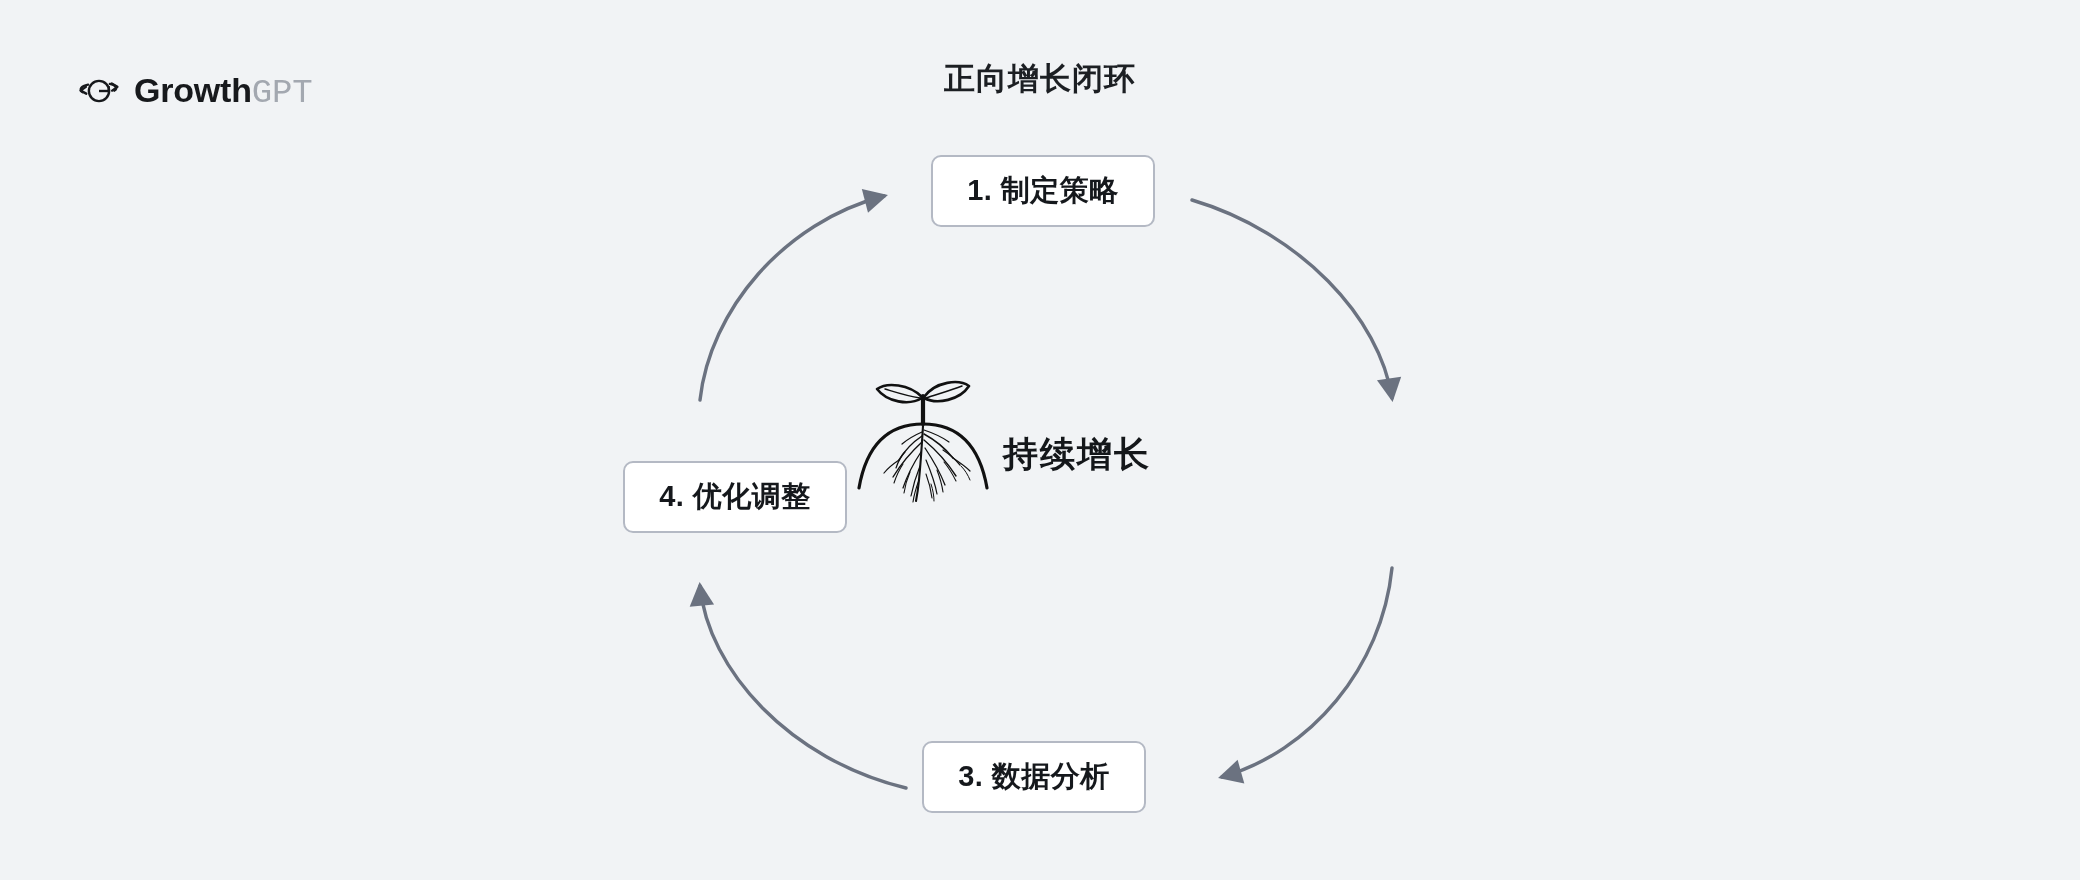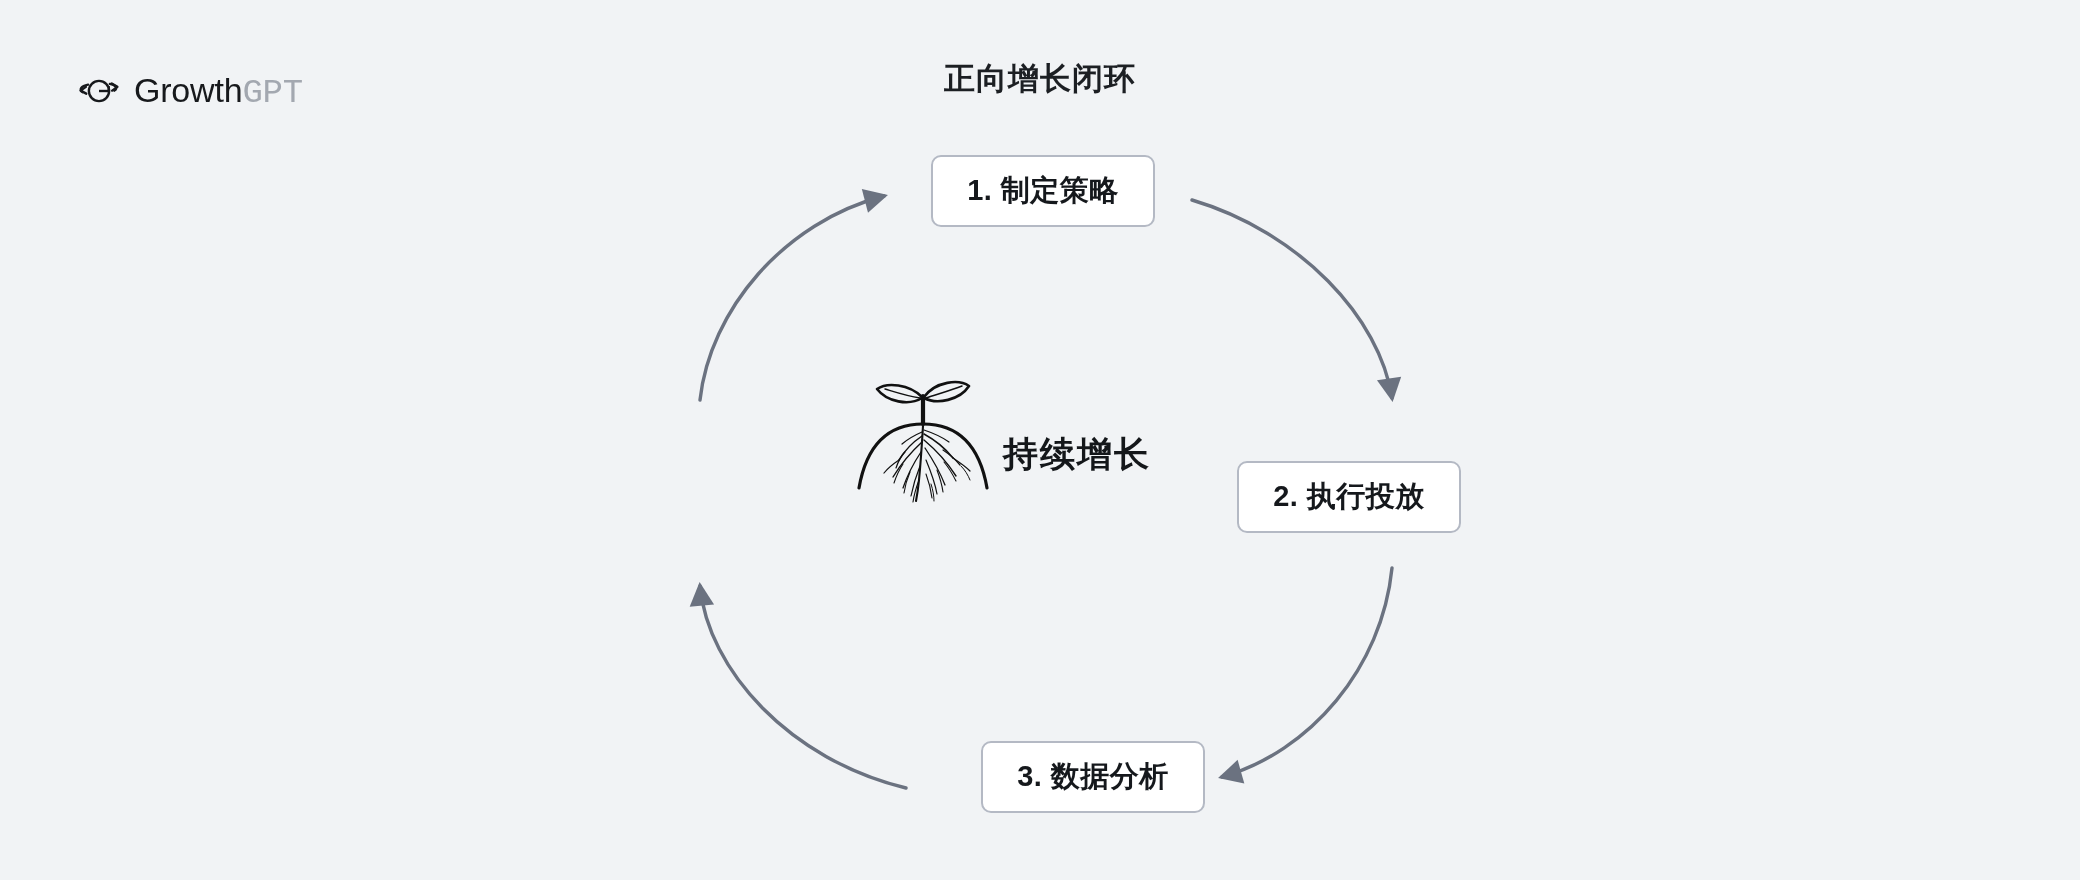--- a/index.html
+++ b/index.html
@@ -32,21 +32,21 @@
     display: block;
   }
   .logo-text {
     font-size: 34px;
     letter-spacing: -0.2px;
     line-height: 1;
     white-space: nowrap;
   }
   .logo-text .brand-strong {
     color: #17191c;
-    font-weight: 400;
+    font-weight: 700;
   }
   .logo-text .brand-light {
     color: #a3a8b0;
     font-weight: 400;
     font-family: Liberation Mono, monospace;
   }
 
   
   .page-title {
     position: absolute;
@@ -89,21 +89,21 @@
     font-size: 29px;
     font-weight: 700;
     color: #15181c;
     letter-spacing: 0.5px;
     white-space: nowrap;
     padding: 0 26px;
     height: 72px;
   }
   .node-1 { left: 931px; top: 155px; width: 224px; }
   .node-2 { left: 1237px; top: 461px; width: 224px; }
-  .node-3 { left: 981px; top: 741px; width: 224px; }
+  .node-3 { left: 922px; top: 741px; width: 224px; }
   .node-4 { left: 623px; top: 461px; width: 224px; }
 
   
   .center-block {
     position: absolute;
     left: 843px;
     top: 380px;
     width: 400px;
     display: flex;
     flex-direction: row;
@@ -156,25 +156,25 @@
     <path d="M1392,568 C1382,668 1310,752 1222,777" fill="none" stroke="#6b7280" stroke-width="3.4" stroke-linecap="round" marker-end="url(#ah)"></path>
 
     <path d="M906,788 C790,760 708,670 700,586" fill="none" stroke="#6b7280" stroke-width="3.4" stroke-linecap="round" marker-end="url(#ah)"></path>
 
     <path d="M700,400 C710,310 784,222 884,196" fill="none" stroke="#6b7280" stroke-width="3.4" stroke-linecap="round" marker-end="url(#ah)"></path>
   </svg>
 
   <div class="node node-1">
     <span>1. 制定策略</span>
   </div>
-  <div class="node node-2">
-    <span>2. 执行投放</span>
-  </div>
   <div class="node node-3">
     <span>3. 数据分析</span>
+  </div>
+  <div class="node node-4">
+    <span>4. 优化调整</span>
   </div>
 
   <div class="center-block">
     <svg class="sprout" viewBox="0 0 160 126" aria-hidden="true">
       <g fill="none" stroke="#111111" stroke-linecap="round" stroke-linejoin="round">
 
         <path d="M16,108 C24,62 48,44 80,44 C112,44 136,62 144,108" stroke-width="3.2"></path>
 
         <path d="M80,44 L80,16" stroke-width="4.2"></path>
 

